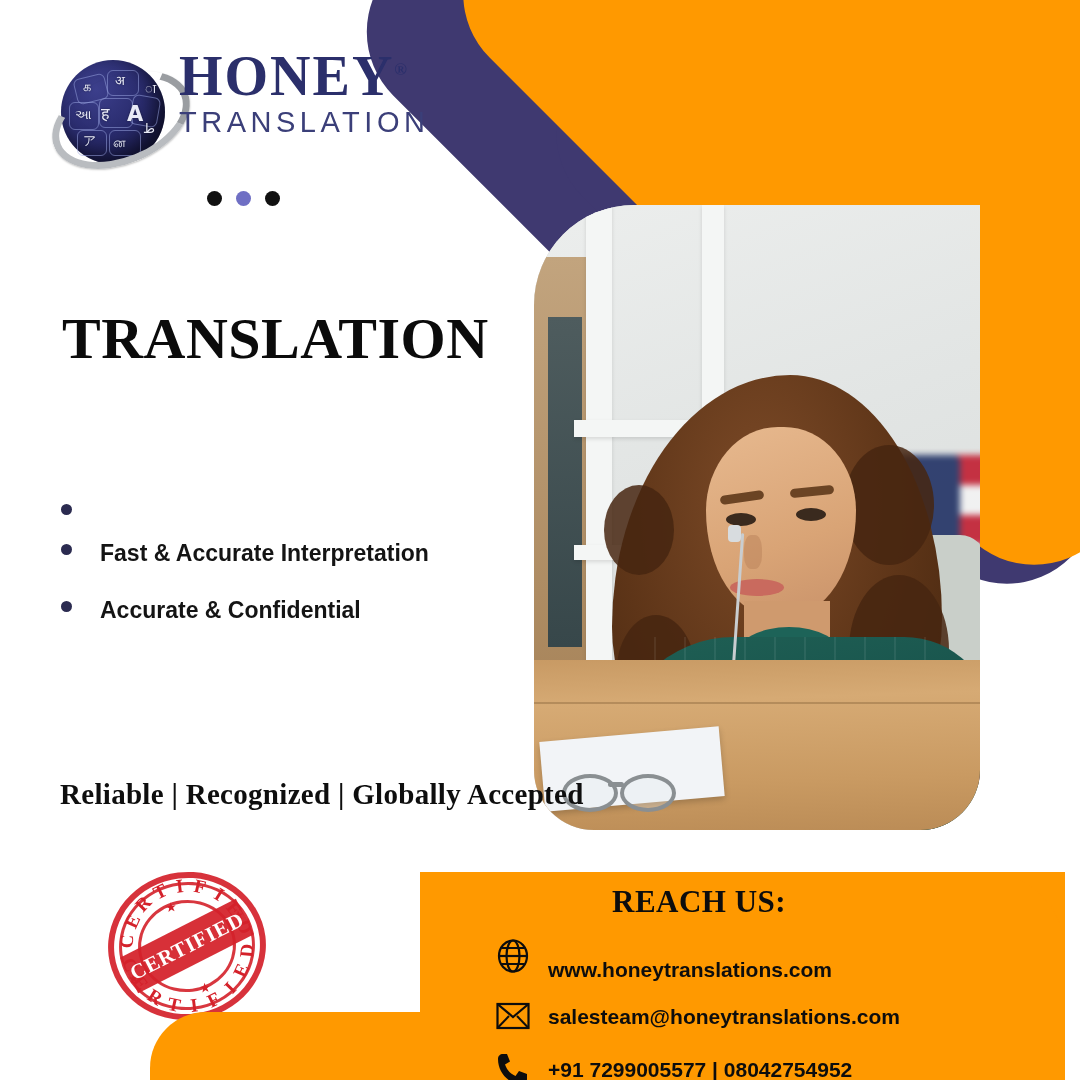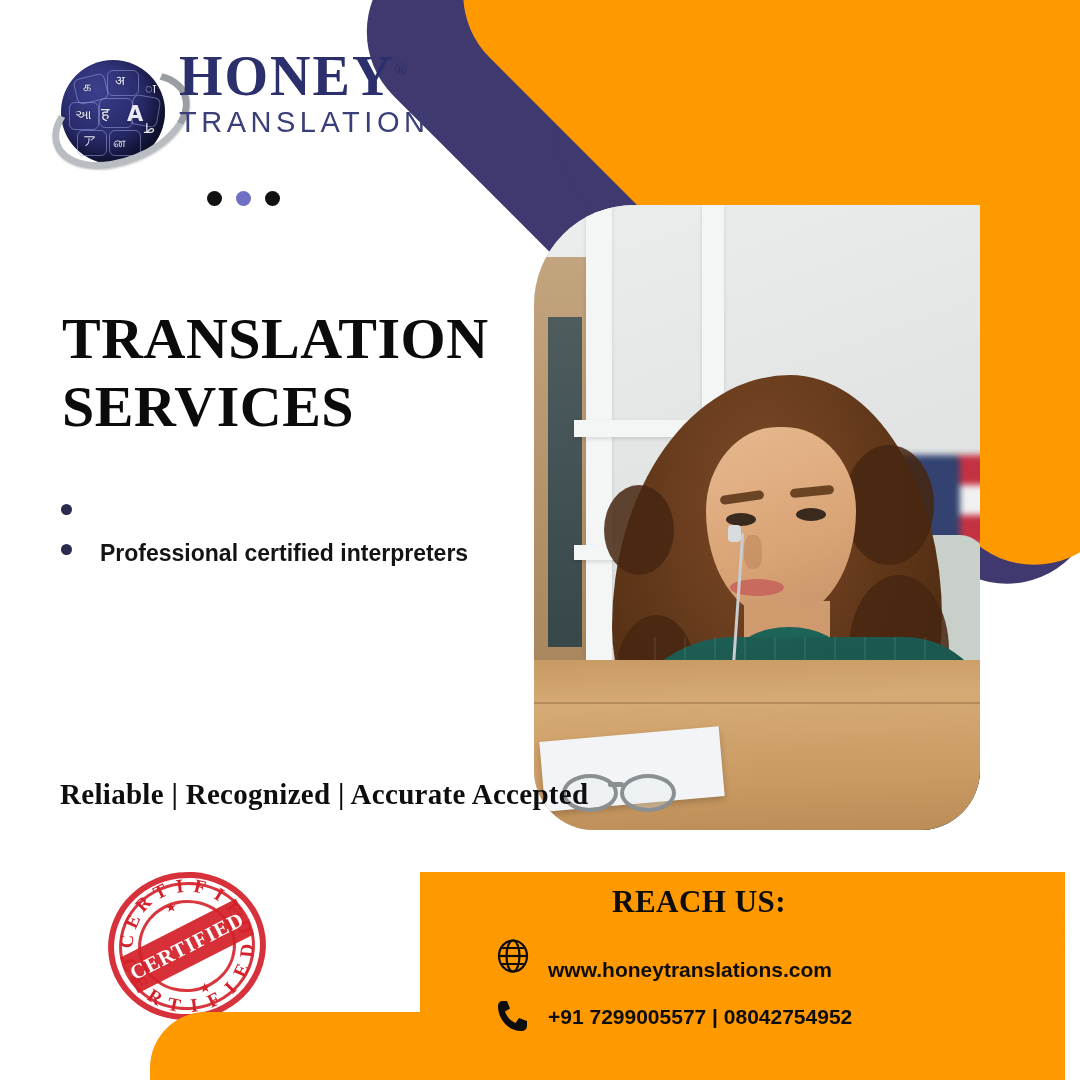--- a/index.html
+++ b/index.html
@@ -280,34 +280,37 @@
   </div>
 
   <div class="dots">
     <span class="dot"></span>
     <span class="dot mid"></span>
     <span class="dot"></span>
   </div>
 
   <div class="h-main">
     <div>TRANSLATION</div>
-    <div>SERVICES</div>
   </div>
 
   <div class="bullets">
     <div class="bullet-row">
       <span class="bullet-dot"></span>
     </div>
     <div class="bullet-row">
       <span class="bullet-dot"></span>
-      <span class="bullet-text">Professional certified interpreters</span>
-    </div>
-  </div>
-
-  <div class="tagline">Reliable  |  Recognized  |  Accurate Accepted</div>
+      <span class="bullet-text">Fast &amp; Accurate Interpretation</span>
+    </div>
+    <div class="bullet-row">
+      <span class="bullet-dot"></span>
+      <span class="bullet-text">Accurate &amp; Confidential</span>
+    </div>
+  </div>
+
+  <div class="tagline">Reliable  |  Recognized  |  Globally Accepted</div>
 
   <div class="stamp">
     <div class="stamp-outer"></div>
     <div class="stamp-inner-ring"></div>
     <div class="stamp-core"></div>
     <div class="arc-char" id="arc-top">
         <span style="left: -58.6889px; top: -12.4747px; transform: translate(-50%, -50%) rotate(-78deg);">C</span>
         <span style="left: -51.1584px; top: -31.3499px; transform: translate(-50%, -50%) rotate(-58.5deg);">E</span>
         <span style="left: -37.7592px; top: -46.6288px; transform: translate(-50%, -50%) rotate(-39deg);">R</span>
         <span style="left: -20.0284px; top: -56.5585px; transform: translate(-50%, -50%) rotate(-19.5deg);">T</span>
@@ -352,20 +355,31 @@
           <line x1="3" y1="17" x2="31" y2="17" stroke="#0d0d0d" stroke-width="2.2"></line>
           <line x1="5.5" y1="9" x2="28.5" y2="9" stroke="#0d0d0d" stroke-width="2"></line>
           <line x1="5.5" y1="25" x2="28.5" y2="25" stroke="#0d0d0d" stroke-width="2"></line>
         </svg>
       </span>
       <span class="c-text">
         <span class="l2">www.honeytranslations.com</span>
       </span>
     </div>
 
+    <div class="c-row">
+      <span class="c-icon">
+        <svg width="34" height="28" viewBox="0 0 34 28">
+          <rect x="1.5" y="2" width="31" height="24" fill="none" stroke="#0d0d0d" stroke-width="2.2"></rect>
+          <polyline points="1.5,2 17,15 32.5,2" fill="none" stroke="#0d0d0d" stroke-width="2.2"></polyline>
+          <line x1="1.5" y1="26" x2="13" y2="14" stroke="#0d0d0d" stroke-width="2"></line>
+          <line x1="32.5" y1="26" x2="21" y2="14" stroke="#0d0d0d" stroke-width="2"></line>
+        </svg>
+      </span>
+      <span class="c-text">salesteam@honeytranslations.com</span>
+    </div>
 
     <div class="c-row">
       <span class="c-icon">
         <svg width="32" height="34" viewBox="0 0 32 34">
           <path d="M6 2 C3 2 1 4 1 7 C1 20 11 32 24 32 C27.5 32 30 30 30 27 L30 22 L22 19 L18.5 24 C13 21.5 10 18 8 12.5 L13 9.5 L10 2 Z" fill="#0d0d0d"></path>
         </svg>
       </span>
       <span class="c-text">+91 7299005577  |  08042754952</span>
     </div>
   </div>

